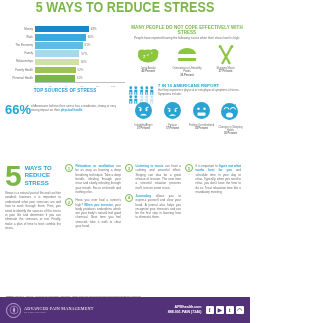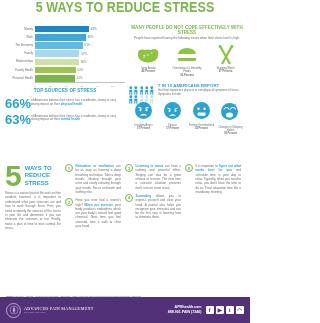--- a/index.html
+++ b/index.html
@@ -41,21 +41,21 @@
   .axis span {
     position:absolute; top:2px; font-size:2.4px; color:#939598;
     transform:translateX(-50%);
   }
   .chart-title {
     text-align:center; font-size:4.6px; font-weight:bold;
     color:#29a3d3; margin-top:3px; letter-spacing:0.1px;
   }
 
   
-  .stats { margin-top:5px; }
+  .stats { margin-top:11px; }
   .stat { display:flex; align-items:flex-start; margin-bottom:3px; }
   .stat-num {
     font-size:13px; font-weight:bold; color:#29a3d3;
     line-height:0.95; width:34px;
   }
   .stat-txt {
     font-size:3px; color:#6d6e71; line-height:1.25; padding-top:1px;
   }
   .stat-txt b { color:#29a3d3; }
 
@@ -207,24 +207,20 @@
           <span style="left: 62.4px;">80</span>
           <span style="left: 78px;">100</span>
         </div>
       <div class="chart-title">TOP SOURCES OF STRESS</div>
     </div>
 
     <div class="stats" id="stats">
         <div class="stat">
           <div class="stat-num">66%</div>
           <div class="stat-txt">of Americans believe their stress has a moderate, strong or very strong impact on their <b>physical health</b></div>
-        </div>
-        <div class="stat">
-          <div class="stat-num">63%</div>
-          <div class="stat-txt">of Americans believe their stress has a moderate, strong or very strong impact on their <b>mental health</b></div>
         </div>
       </div>
   </div>
 
   <div class="right-col">
     <div class="panel-title">MANY PEOPLE DO NOT COPE EFFECTIVELY WITH STRESS</div>
     <div class="panel-sub">People have reported having the following issues when their stress level is high:</div>
     <div class="cope-row" id="cope">
         <div class="cope-item">
           <div class="cope-icon">

